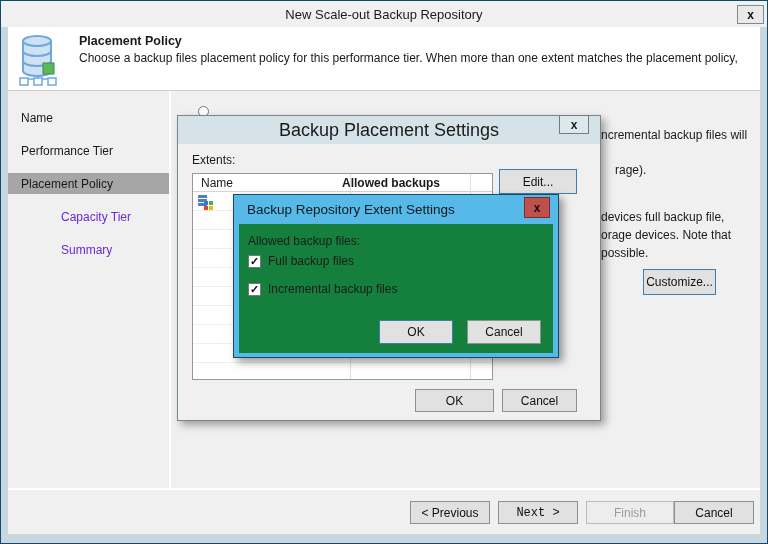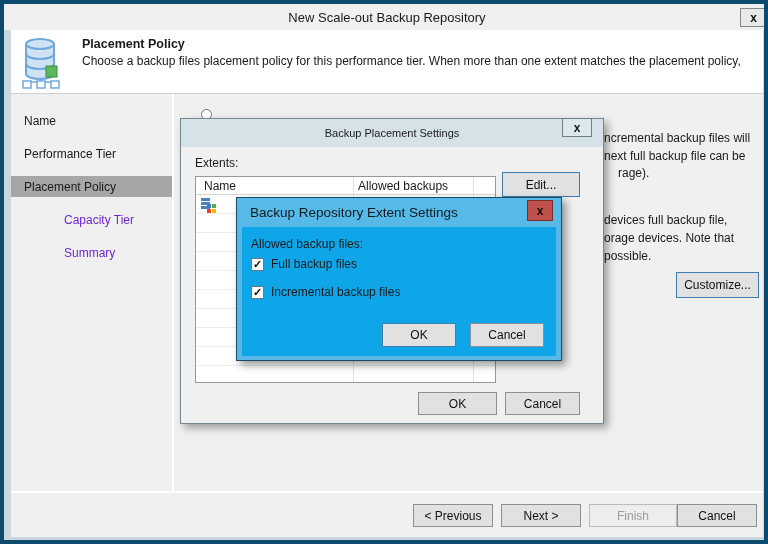--- a/index.html
+++ b/index.html
@@ -1,17 +1,17 @@
 <!DOCTYPE html>
 <html><head>
 <meta charset="utf-8">
 <style>
   html,body{margin:0;padding:0;background:#fff;}
   .stage{position:relative;width:768px;height:544px;font-family:"Liberation Sans",sans-serif;
-         font-size:12px;color:#1a1a1a;background:#F0F0F0;border:4px solid #0c4a6e;box-sizing:border-box;overflow:hidden;}
+         font-size:12px;color:#1a1a1a;background:#F0F0F0;border:1px solid #0c4a6e;box-sizing:border-box;overflow:hidden;}
   .abs{position:absolute;}
   
   .titlebar{left:0;top:0;width:766px;height:26px;background:#F0F0F0;display:flex;align-items:center;justify-content:center;font-size:13px;}
   .close-btn{width:27px;height:19px;background:#E9E9E9;border:1px solid #7E8A90;display:flex;align-items:center;justify-content:center;
              font-weight:bold;font-size:12px;color:#111;box-sizing:border-box;}
   .header-band{left:7px;top:26px;width:752px;height:64px;background:#FFFFFF;border-bottom:1px solid #CFCFCF;box-sizing:border-box;}
   .hdr-title{left:78px;top:33px;font-weight:bold;font-size:12.5px;}
   .hdr-desc1{left:78px;top:50px;width:660px;}
   .hdr-desc2{left:78px;top:67px;width:660px;}
   .frame{background:#C9D8DE;}
@@ -23,38 +23,38 @@
   .radio-sliver{left:197px;top:105px;width:11px;height:11px;border-radius:50%;border:1px solid #70787D;background:#fff;box-sizing:border-box;}
   .frag{left:600px;width:160px;white-space:nowrap;overflow:hidden;}
   .btn{display:flex;align-items:center;justify-content:center;background:#E1E1E1;border:1px solid #8A9094;
        font-size:12px;color:#111;box-sizing:border-box;}
   .btn.focus{border:1px solid #3D7EAE;}
   .btn.disabled{background:#EDEDED;border-color:#BABABA;color:#9C9C9C;}
   .footer-sep{left:7px;top:487px;width:752px;height:2px;background:#FFFFFF;}
   
   .dlg1{left:176px;top:114px;width:424px;height:306px;background:#F0F0F0;border:1px solid #76888F;
         box-shadow:4px 4px 8px rgba(0,0,0,0.35);box-sizing:border-box;z-index:10;}
-  .dlg1-titlebar{left:0;top:0;width:100%;height:28px;background:#D5E3E8;display:flex;align-items:center;justify-content:center;font-size:11px;}
+  .dlg1-titlebar{left:0;top:0;width:100%;height:28px;background:#D5E3E8;display:flex;align-items:center;justify-content:center;font-size:18px;}
   .dlg1-close{right:11px;top:-1px;width:30px;height:19px;background:#DCE8EC;border:1px solid #6E7E85;display:flex;align-items:center;
               justify-content:center;font-weight:bold;box-sizing:border-box;}
   .extents-label{left:14px;top:37px;}
   .table{left:14px;top:57px;width:301px;height:207px;background:#FFFFFF;border:1px solid #989898;box-sizing:border-box;}
   .thead{left:0;top:0;width:100%;height:18px;background:#FFFFFF;border-bottom:1px solid #D5D5D5;box-sizing:border-box;}
   .th{top:2px;white-space:nowrap;}
   .vline{top:0;bottom:0;width:1px;background:#E0E0E0;}
   .rows{left:0;top:18px;right:0;bottom:0;
         background-image:repeating-linear-gradient(to bottom,transparent 0 18px,#EDEDED 18px 19px);}
   .trow{left:0;top:1px;width:100%;height:18px;}
   
   .dlg2{left:232px;top:193px;width:326px;height:164px;background:#56B9E8;border:1px solid #1B4A63;
         box-shadow:4px 4px 8px rgba(0,0,0,0.4);box-sizing:border-box;z-index:20;}
   .dlg2-title{left:13px;top:0;height:29px;line-height:29px;font-size:13.5px;color:#0F1A1F;white-space:nowrap;}
   .dlg2-close{right:8px;top:2px;width:26px;height:21px;background:#C0504B;border:1px solid #7A2E2A;display:flex;align-items:center;
               justify-content:center;font-weight:bold;color:#111;box-sizing:border-box;}
-  .dlg2-body{left:5px;top:29px;width:314px;height:129px;background:#0ea5e9;}
+  .dlg2-body{left:5px;top:29px;width:314px;height:129px;background:#15803d;}
   .cb-row{display:flex;align-items:center;gap:7px;}
   .cb{width:13px;height:13px;background:#FFFFFF;border:1px solid #70787D;display:flex;align-items:center;justify-content:center;
       font-size:11px;font-weight:bold;line-height:13px;box-sizing:border-box;color:#111;}
 </style>
 </head>
 <body>
 
 <div class="stage">
 
   <div class="abs titlebar">
@@ -90,46 +90,45 @@
     <div class="abs side-item done" style="top:20px;">Name</div>
     <div class="abs side-item done" style="top:53px;">Performance Tier</div>
     <div class="abs side-item active" style="top:86px;">Placement Policy</div>
     <div class="abs side-item upcoming" style="top:119px;">Capacity Tier</div>
     <div class="abs side-item upcoming" style="top:152px;">Summary</div>
   </div>
   <div class="abs side-sep"></div>
 
   <div class="abs radio-sliver"></div>
   <div class="abs frag" style="top:127px;">ncremental backup files will</div>
-  <div class="abs frag" style="top:145px;">next full backup file can be</div>
   <div class="abs frag" style="top:162px;margin-left:14px;">rage).</div>
   <div class="abs frag" style="top:209px;">devices full backup file,</div>
   <div class="abs frag" style="top:227px;">orage devices. Note that</div>
   <div class="abs frag" style="top:245px;">possible.</div>
-  <div class="abs btn focus" style="left:672px;top:268px;width:83px;height:26px;">Customize...</div>
+  <div class="abs btn focus" style="left:642px;top:268px;width:73px;height:26px;">Customize...</div>
 
   <div class="abs footer-sep"></div>
   <div class="abs btn" style="left:409px;top:500px;width:80px;height:23px;">&lt; Previous</div>
-  <div class="abs btn" style="left:497px;top:500px;width:80px;height:23px;">Next &gt;</div>
+  <div class="abs btn" style="left:497px;top:500px;width:80px;height:23px;font-family:Liberation Mono, monospace;">Next &gt;</div>
   <div class="abs btn disabled" style="left:585px;top:500px;width:88px;height:23px;">Finish</div>
   <div class="abs btn" style="left:673px;top:500px;width:80px;height:23px;">Cancel</div>
 
   <div class="abs dlg1">
     <div class="abs dlg1-titlebar">
       <span>Backup Placement Settings</span>
     </div>
     <div class="abs dlg1-close">
       <span>x</span>
     </div>
     <div class="abs extents-label">Extents:</div>
 
     <div class="abs table">
       <div class="abs thead">
         <div class="abs th" style="left:8px;">Name</div>
-        <div class="abs th" style="left:162px;">Allowed backups</div>
+        <div class="abs th" style="left:149px;font-weight:bold;">Allowed backups</div>
       </div>
       <div class="abs vline" style="left:157px;"></div>
       <div class="abs vline" style="left:277px;"></div>
       <div class="abs rows">
         <div class="abs trow">
           <span class="abs" style="left:4px;top:1px;width:16px;height:16px;">
             <svg width="16" height="16" viewBox="0 0 16 16">
               <rect x="1" y="1" width="9" height="3" fill="#4D82B8"></rect>
               <rect x="1" y="5" width="9" height="3" fill="#4D82B8"></rect>
               <rect x="1" y="9" width="9" height="3" fill="#4D82B8"></rect>

